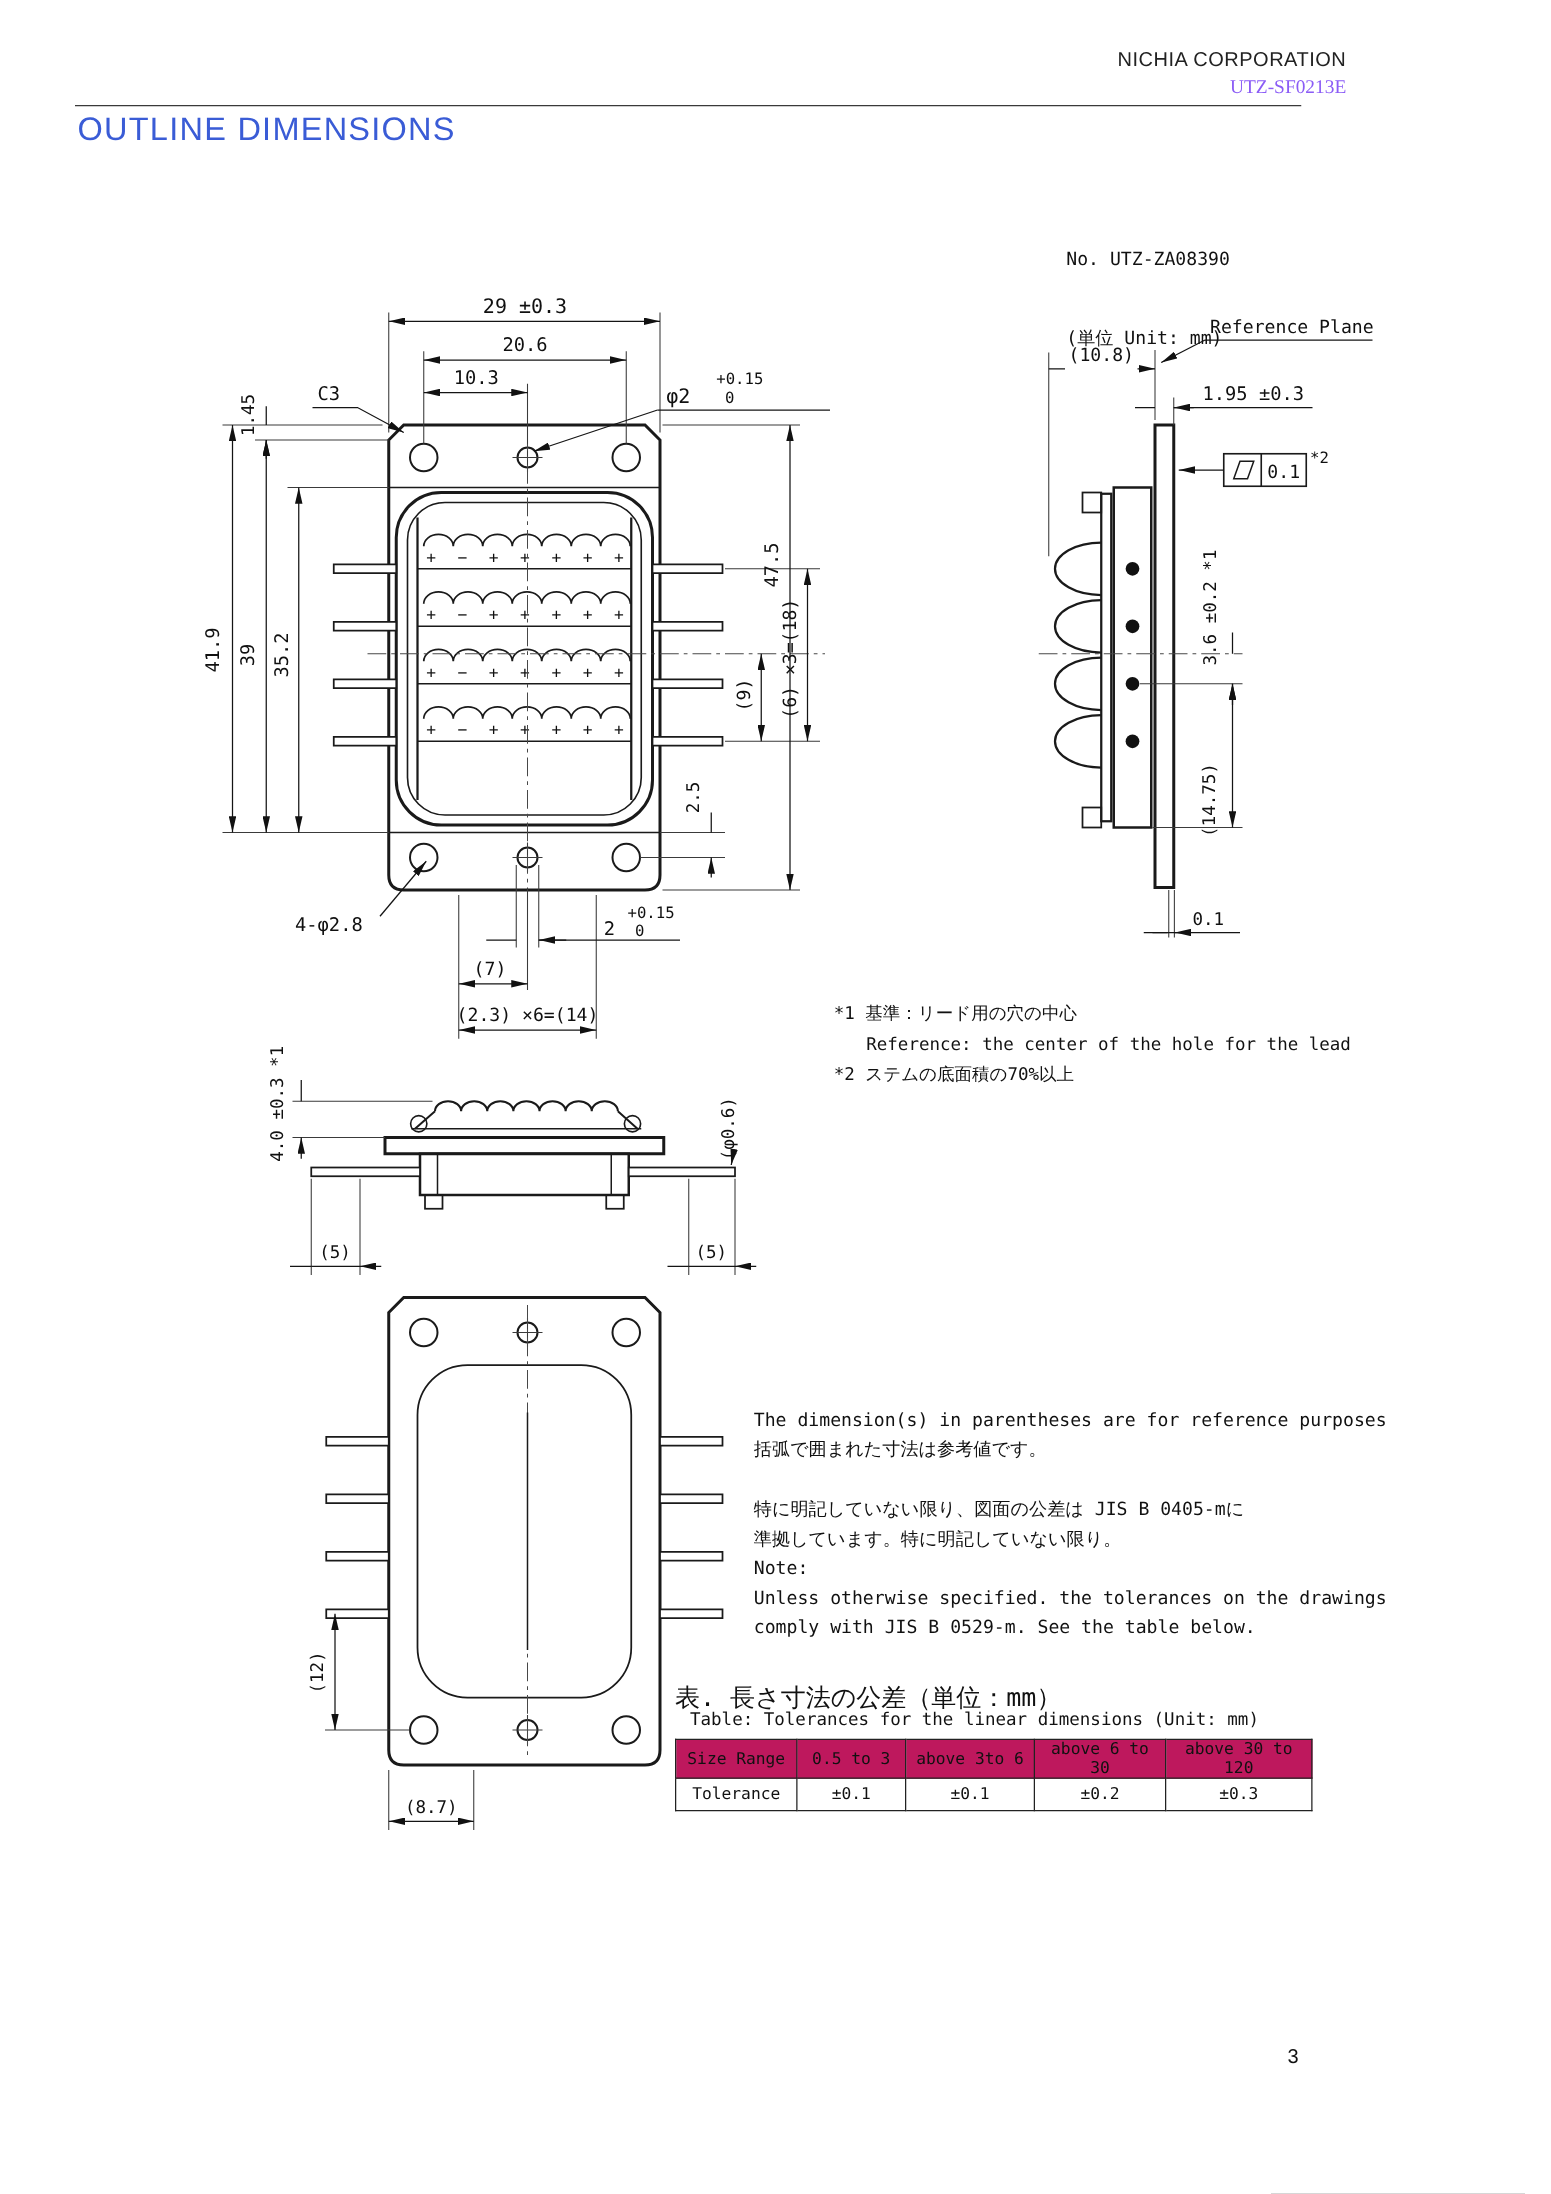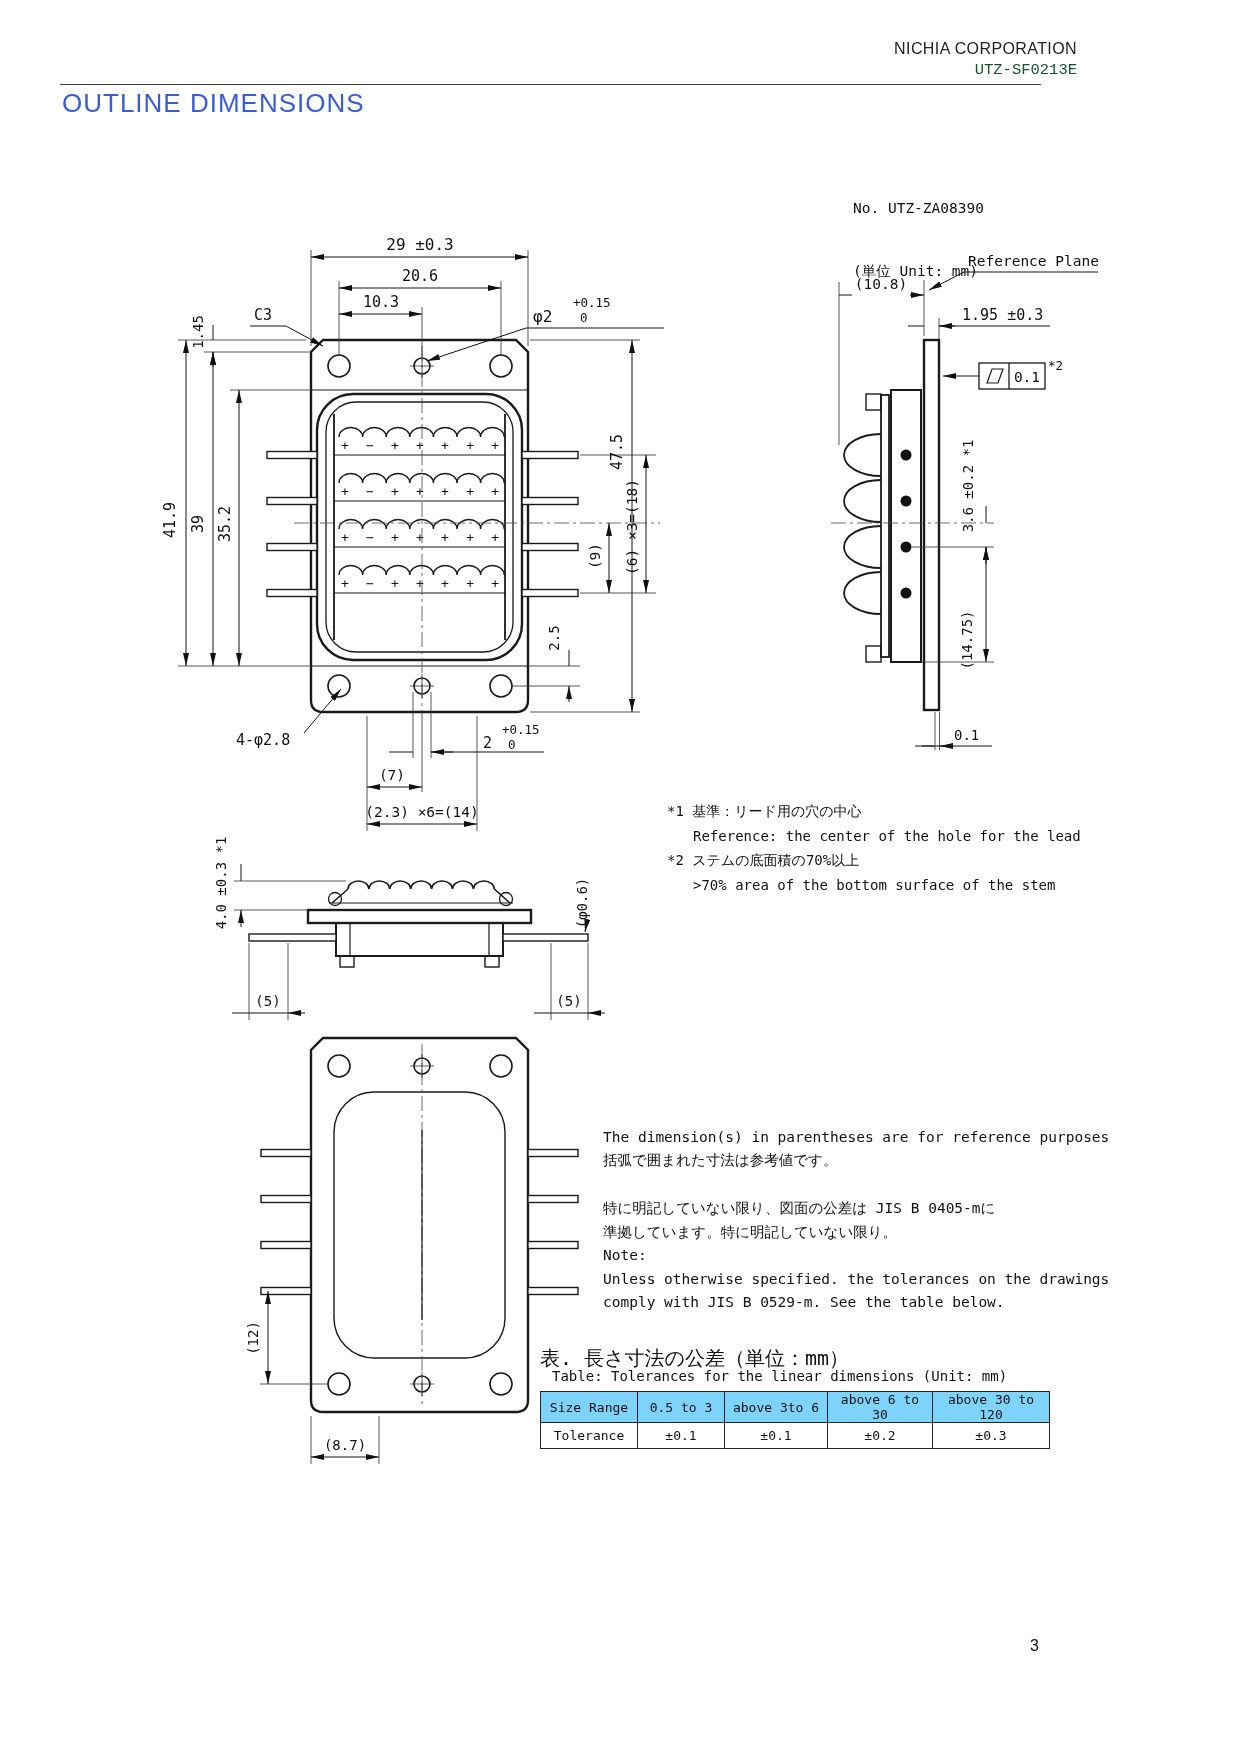--- a/index.html
+++ b/index.html
@@ -1,32 +1,32 @@
 <!DOCTYPE html>
 <html><head>
 <meta charset="utf-8">
 <style>
   html,body{margin:0;padding:0;background:#9a9a9a;}
   .page{position:relative;width:1241px;height:1755px;background:#ffffff;overflow:hidden;
         font-family:"DejaVu Sans Mono",monospace;color:#111;padding-left:36px;}
   .abs{position:absolute;}
   .hdr-co{top:40px;right:200px;font-family:"Liberation Sans",sans-serif;font-size:16px;letter-spacing:.4px;color:#222;}
-  .hdr-pn{top:61px;right:200px;font-family:Liberation Mono, monospace;font-size:15.5px;color:#14532d;}
+  .hdr-pn{top:61px;right:200px;font-family:Liberation Serif, serif;font-size:15.5px;color:#8b5cf6;}
   .rule{top:84px;left:60px;width:981px;height:0;border-top:1.6px solid #3a3a3a;}
   .title{top:88px;left:62px;font-family:"Liberation Sans",sans-serif;font-size:26px;letter-spacing:1px;color:#3A5CD6;}
   .dno{left:853px;top:156px;font-size:14.5px;line-height:21px;white-space:pre;}
   .refnotes{left:667px;top:799px;font-size:14px;line-height:24.5px;}
   .refnotes .ind{padding-left:26px;}
   .notes1{left:603px;top:1126px;font-size:14.5px;line-height:23px;}
   .notes2{left:603px;top:1197px;font-size:14.5px;line-height:23.5px;}
   .cap1{left:540px;top:1345px;font-size:20px;}
   .cap2{left:540px;top:1368px;font-size:14px;margin-left:12px;}
   .tol{left:540px;top:1391px;border-collapse:collapse;font-size:13px;}
   .tol td{border:1px solid #222;height:25px;text-align:center;padding:0 6px;}
-  .tol tr.hd td{background:#7dd3fc;}
+  .tol tr.hd td{background:#be185d;}
   .c0{width:84px}.c1{width:74px}.c2{width:90px}.c3{width:92px}.c4{width:104px}
   .pageno{left:1030px;top:1637px;font-family:"Liberation Sans",sans-serif;font-size:16px;}
   svg text{fill:#101010;font-family:"DejaVu Sans Mono",monospace;}
   .o{fill:none;stroke:#1a1a1a;}
   .of{fill:#fff;stroke:#1a1a1a;}
   .w24{stroke-width:2.4}.w20{stroke-width:2}.w18{stroke-width:1.8}.w16{stroke-width:1.6}
   .w14{stroke-width:1.4}.w13{stroke-width:1.3}.w12{stroke-width:1.2}
   .dim{fill:none;stroke:#141414;stroke-width:1;}
   .ext{fill:none;stroke:#3a3a3a;stroke-width:.85;}
   .cl{fill:none;stroke:#474747;stroke-width:.8;stroke-dasharray:15 4 3 4;}
@@ -249,21 +249,20 @@
       <text class="t14" x="222" y="1338" text-anchor="middle" transform="rotate(-90 222 1338)">(12)</text>
       <line class="dim" x1="275" y1="1457" x2="343" y2="1457" marker-start="url(#ah)" marker-end="url(#ah)"></line>
       <text class="t14" x="309" y="1450" text-anchor="middle">(8.7)</text>
     </g>
   </svg>
 
   <div class="abs refnotes">
     <div>*1 基準：リード用の穴の中心</div>
     <div class="ind">Reference: the center of the hole for the lead</div>
     <div>*2 ステムの底面積の70%以上</div>
-    <div class="ind">&gt;70% area of the bottom surface of the stem</div>
   </div>
 
   <div class="abs notes1">
     <div>The dimension(s) in parentheses are for reference purposes</div>
     <div>括弧で囲まれた寸法は参考値です。</div>
   </div>
   <div class="abs notes2">
     <div>特に明記していない限り、図面の公差は JIS B 0405-mに</div>
     <div>準拠しています。特に明記していない限り。</div>
     <div>Note:</div>

